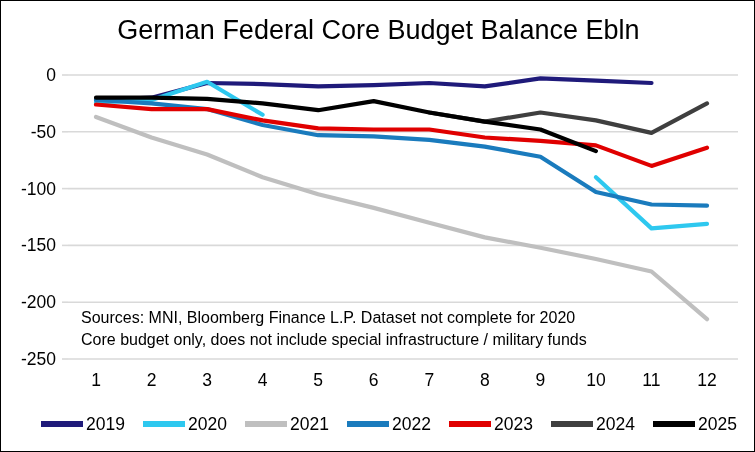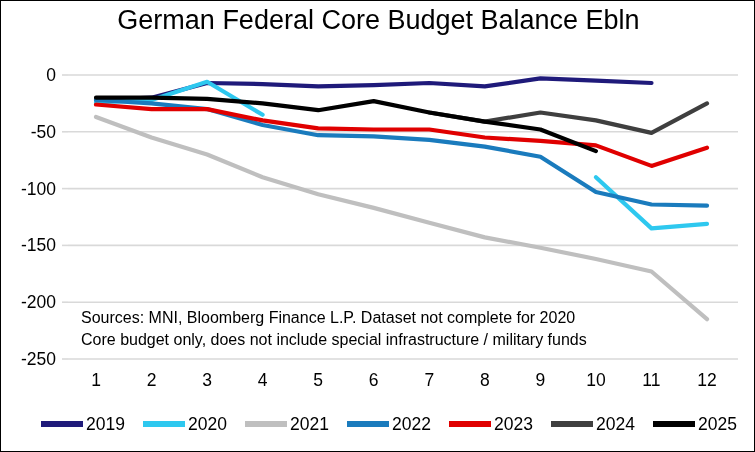--- a/index.html
+++ b/index.html
@@ -15,21 +15,21 @@
     width: 755px;
     height: 452px;
     background: #ffffff;
     border: 1px solid #000000;
     box-sizing: border-box;
     overflow: hidden;
   }
   #chart-title {
     position: absolute;
     left: 0;
-    top: 4px;
+    top: 14px;
     width: 755px;
     text-align: center;
     font-size: 27px;
     color: #000000;
     font-family: "Liberation Sans", sans-serif;
     letter-spacing: 0px;
   }
   svg.plot {
     position: absolute;
     left: 0;

